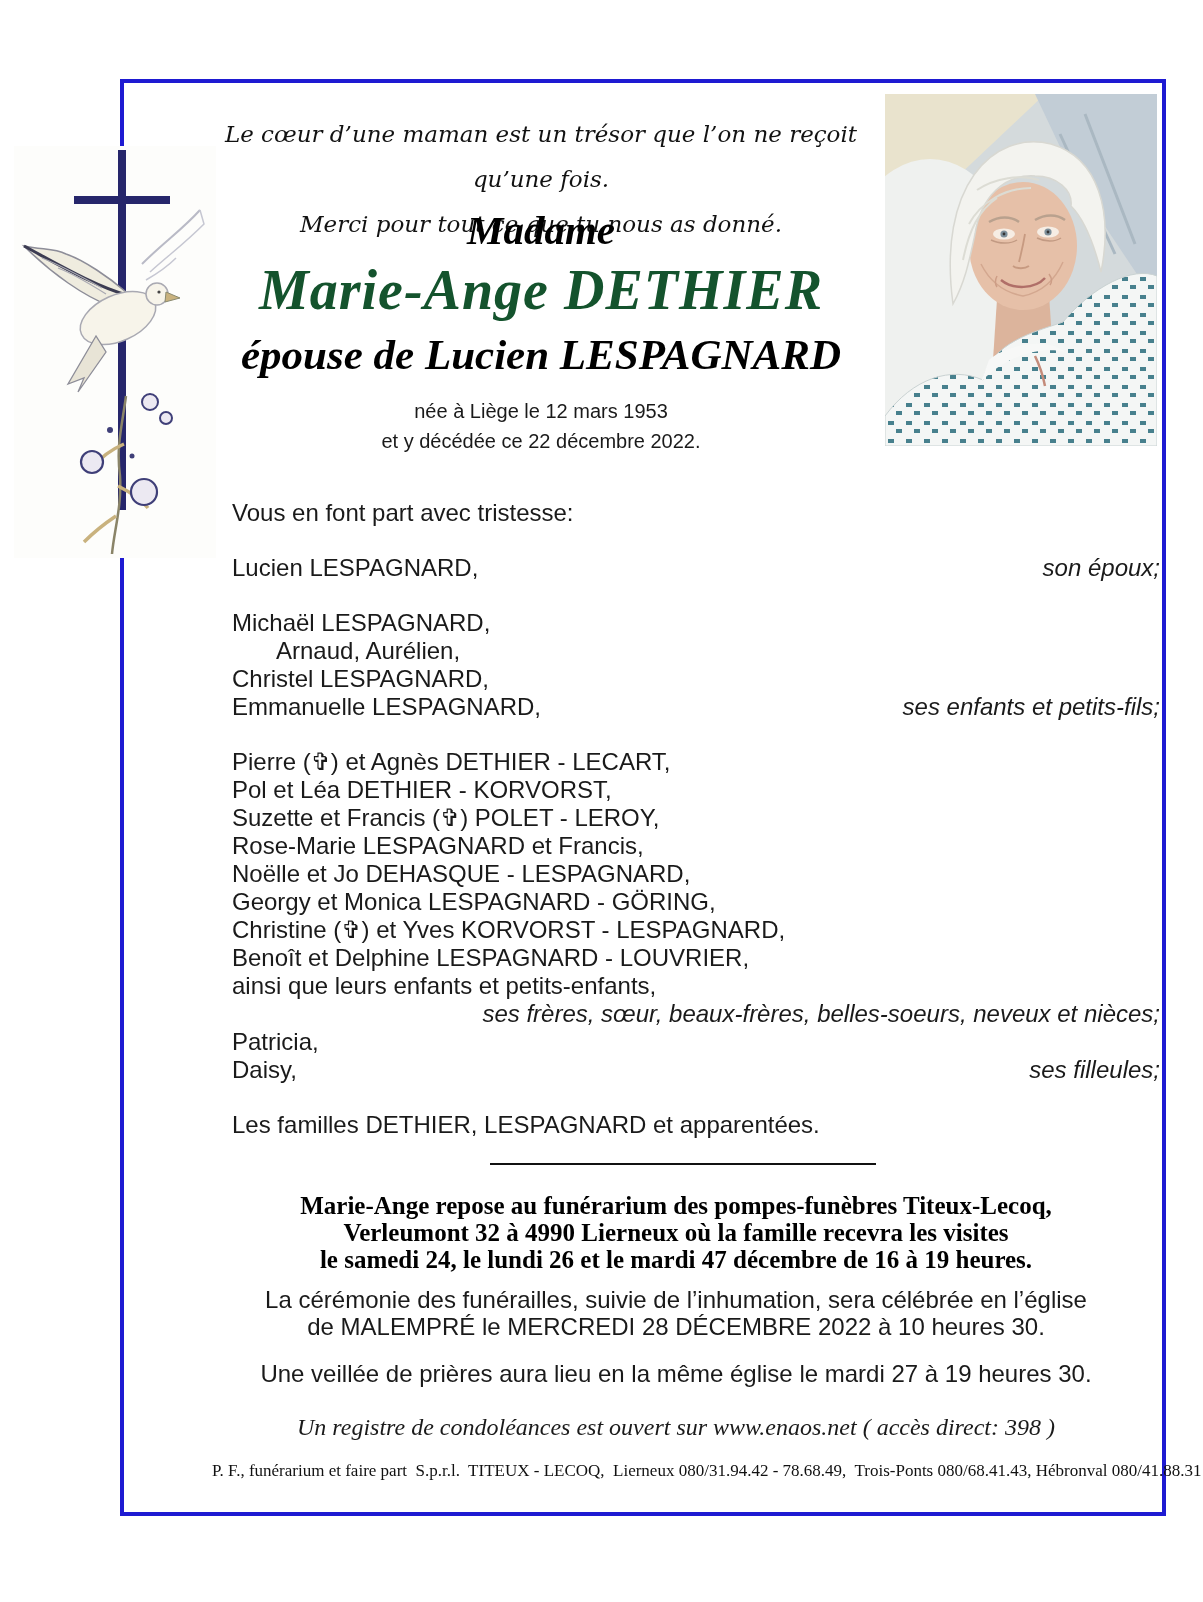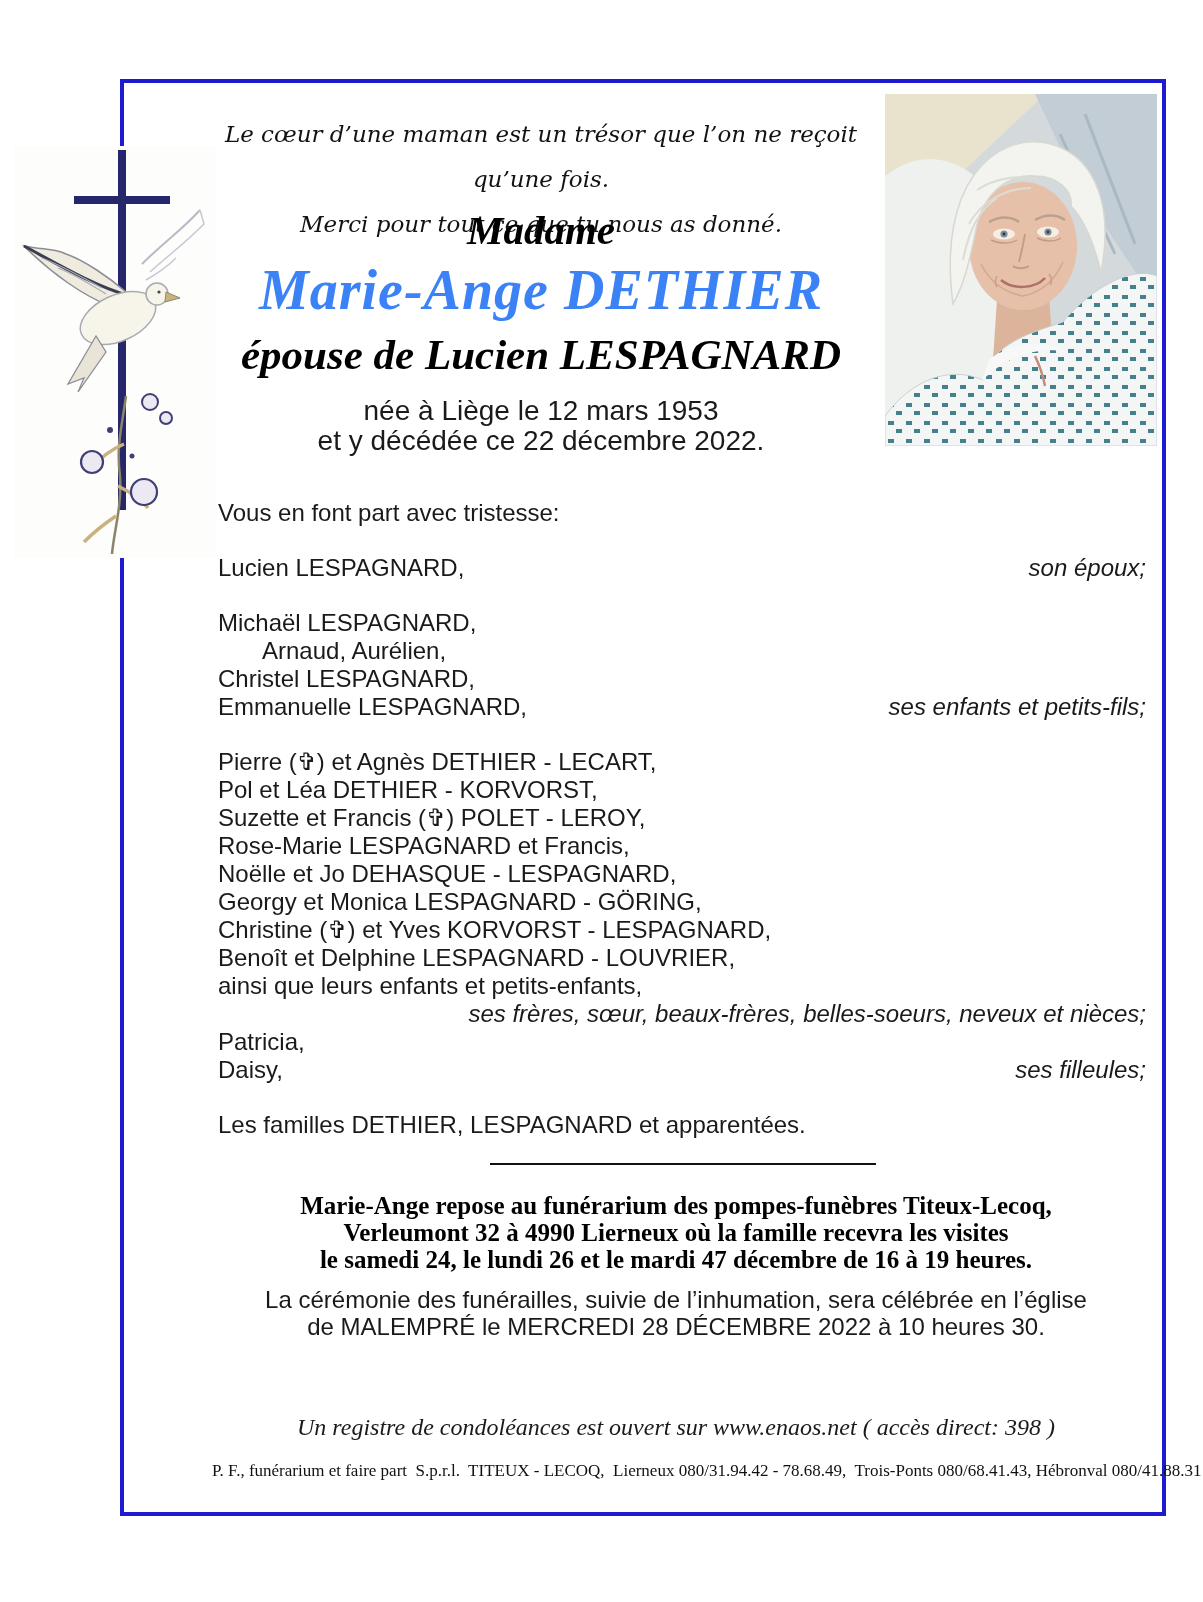--- a/index.html
+++ b/index.html
@@ -13,26 +13,26 @@
   .photo{position:absolute;left:885px;top:94px;width:272px;height:352px;background:#dfe3e2;
          box-shadow:inset 0 0 14px 8px #ffffff;}
   .photo svg{display:block;}
   
   .head{position:absolute;left:218px;top:0;width:646px;text-align:center;}
   .quote{position:absolute;top:112px;width:100%;font-family:"DejaVu Serif",serif;
          font-style:italic;font-size:23px;line-height:45px;color:#121212;}
   .salut{position:absolute;top:206px;width:100%;font-family:"Liberation Serif",serif;
          font-weight:bold;font-style:italic;font-size:41px;color:#000;}
   .bigname{position:absolute;top:258px;width:100%;font-family:"Liberation Serif",serif;
-         font-weight:bold;font-style:italic;font-size:56px;letter-spacing:1px;color:#3b82f6;white-space:nowrap;}
+         font-weight:bold;font-style:italic;font-size:56px;letter-spacing:1px;color:#14532d;white-space:nowrap;}
   .spouse{position:absolute;top:330px;width:100%;font-family:"Liberation Serif",serif;
          font-weight:bold;font-style:italic;font-size:43px;color:#000;white-space:nowrap;}
-  .bline{position:absolute;width:100%;font-size:28px;line-height:30px;}
-  
-  .flist{position:absolute;left:218px;top:499px;width:928px;font-size:24px;}
+  .bline{position:absolute;width:100%;font-size:20px;line-height:30px;}
+  
+  .flist{position:absolute;left:232px;top:499px;width:928px;font-size:24px;}
   .intro{line-height:28px;margin-bottom:27px;}
   .frow{display:flex;justify-content:space-between;line-height:28px;}
   .frow.gap{margin-bottom:27px;}
   .fleft.ind{padding-left:44px;text-align:center;}
   .frel{font-style:italic;white-space:nowrap;}
   
   .divider{position:absolute;left:490px;top:1163px;width:386px;height:0;border-top:2px solid #111;}
   
   .bot{position:absolute;left:212px;width:928px;text-align:center;}
   .wake{top:1192px;font-family:"Liberation Serif",serif;font-weight:bold;font-size:25px;line-height:27px;color:#000;}
@@ -224,18 +224,19 @@
     <div>Marie-Ange repose au funérarium des pompes-funèbres Titeux-Lecoq,</div>
     <div>Verleumont 32 à 4990 Lierneux où la famille recevra les visites</div>
     <div>le samedi 24, le lundi 26 et le mardi 47 décembre de 16 à 19 heures.</div>
   </div>
 
   <div class="bot cerem">
     <div>La cérémonie des funérailles, suivie de l’inhumation, sera célébrée en l’église</div>
     <div>de MALEMPRÉ le MERCREDI 28 DÉCEMBRE 2022 à 10 heures 30.</div>
   </div>
 
+  <div class="bot vigil">Une veillée de prières aura lieu en la même église le mardi 27 à 19 heures 30.</div>
 
   <div class="bot register">Un registre de condoléances est ouvert sur www.enaos.net ( accès direct: 398 )</div>
 
   <div class="bot footer">P. F., funérarium et faire part  S.p.r.l.  TITEUX - LECOQ,  Lierneux 080/31.94.42 - 78.68.49,  Trois-Ponts 080/68.41.43, Hébronval 080/41.88.31</div>
 
 </div>
 
 </body></html>

